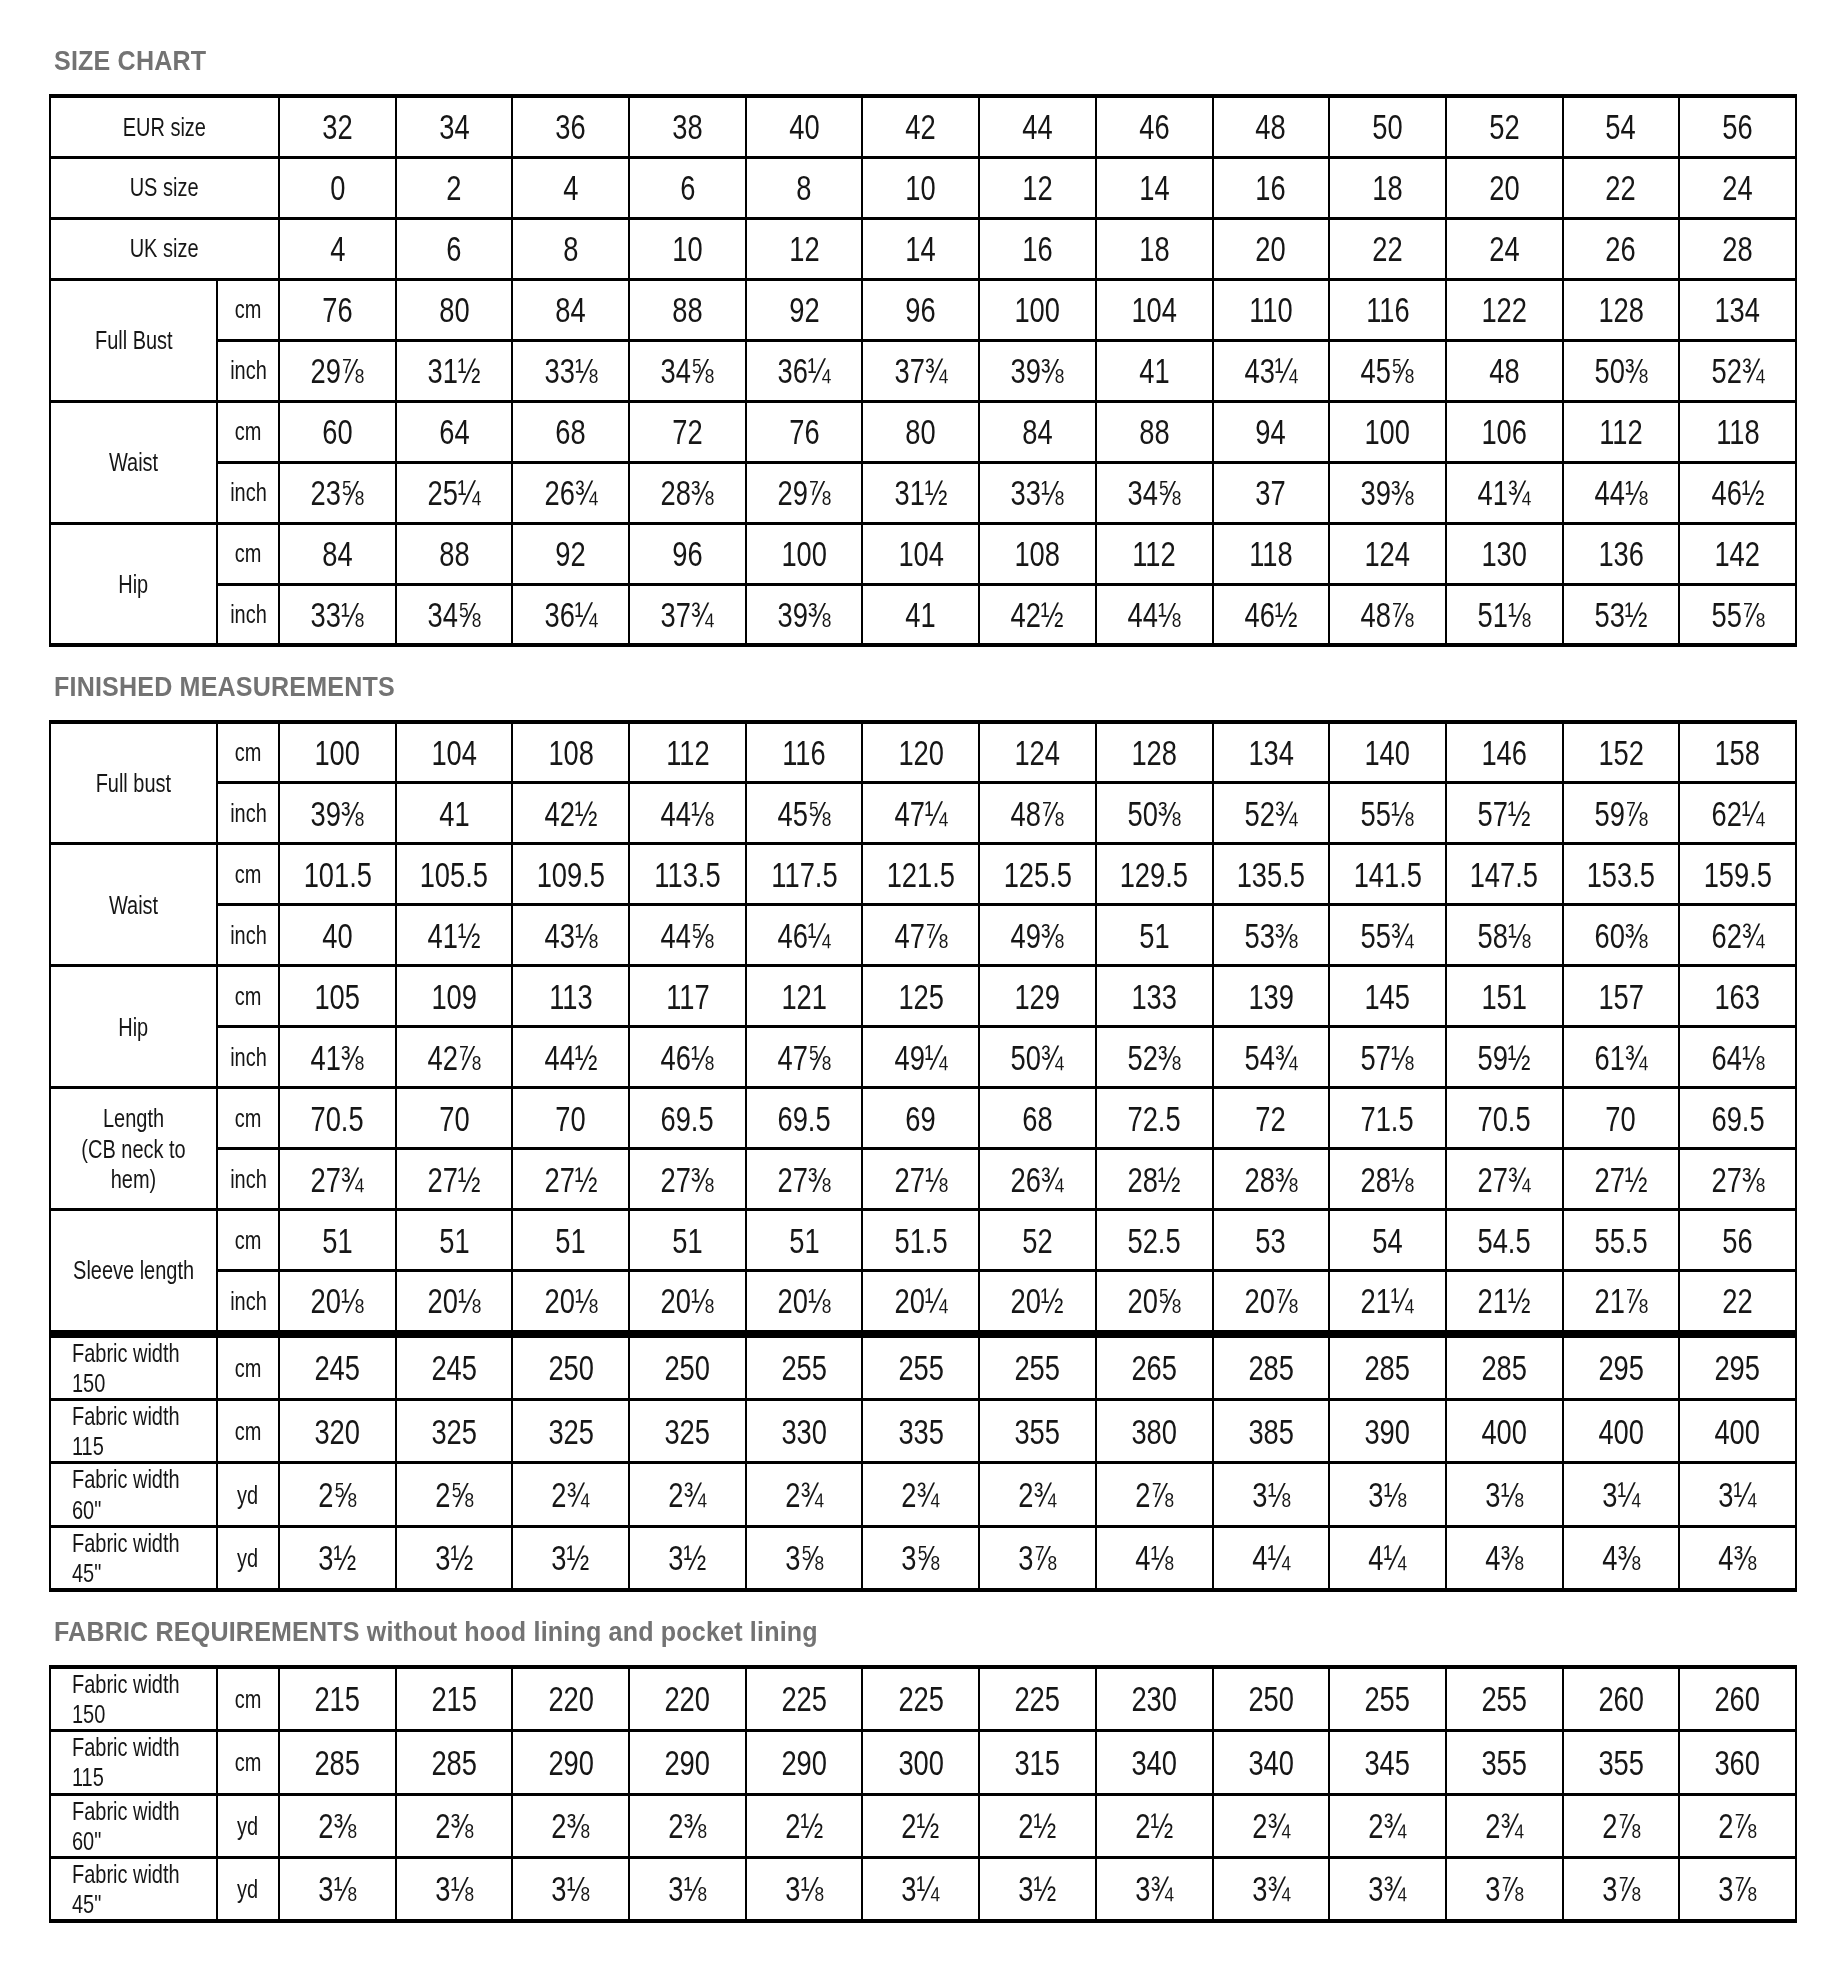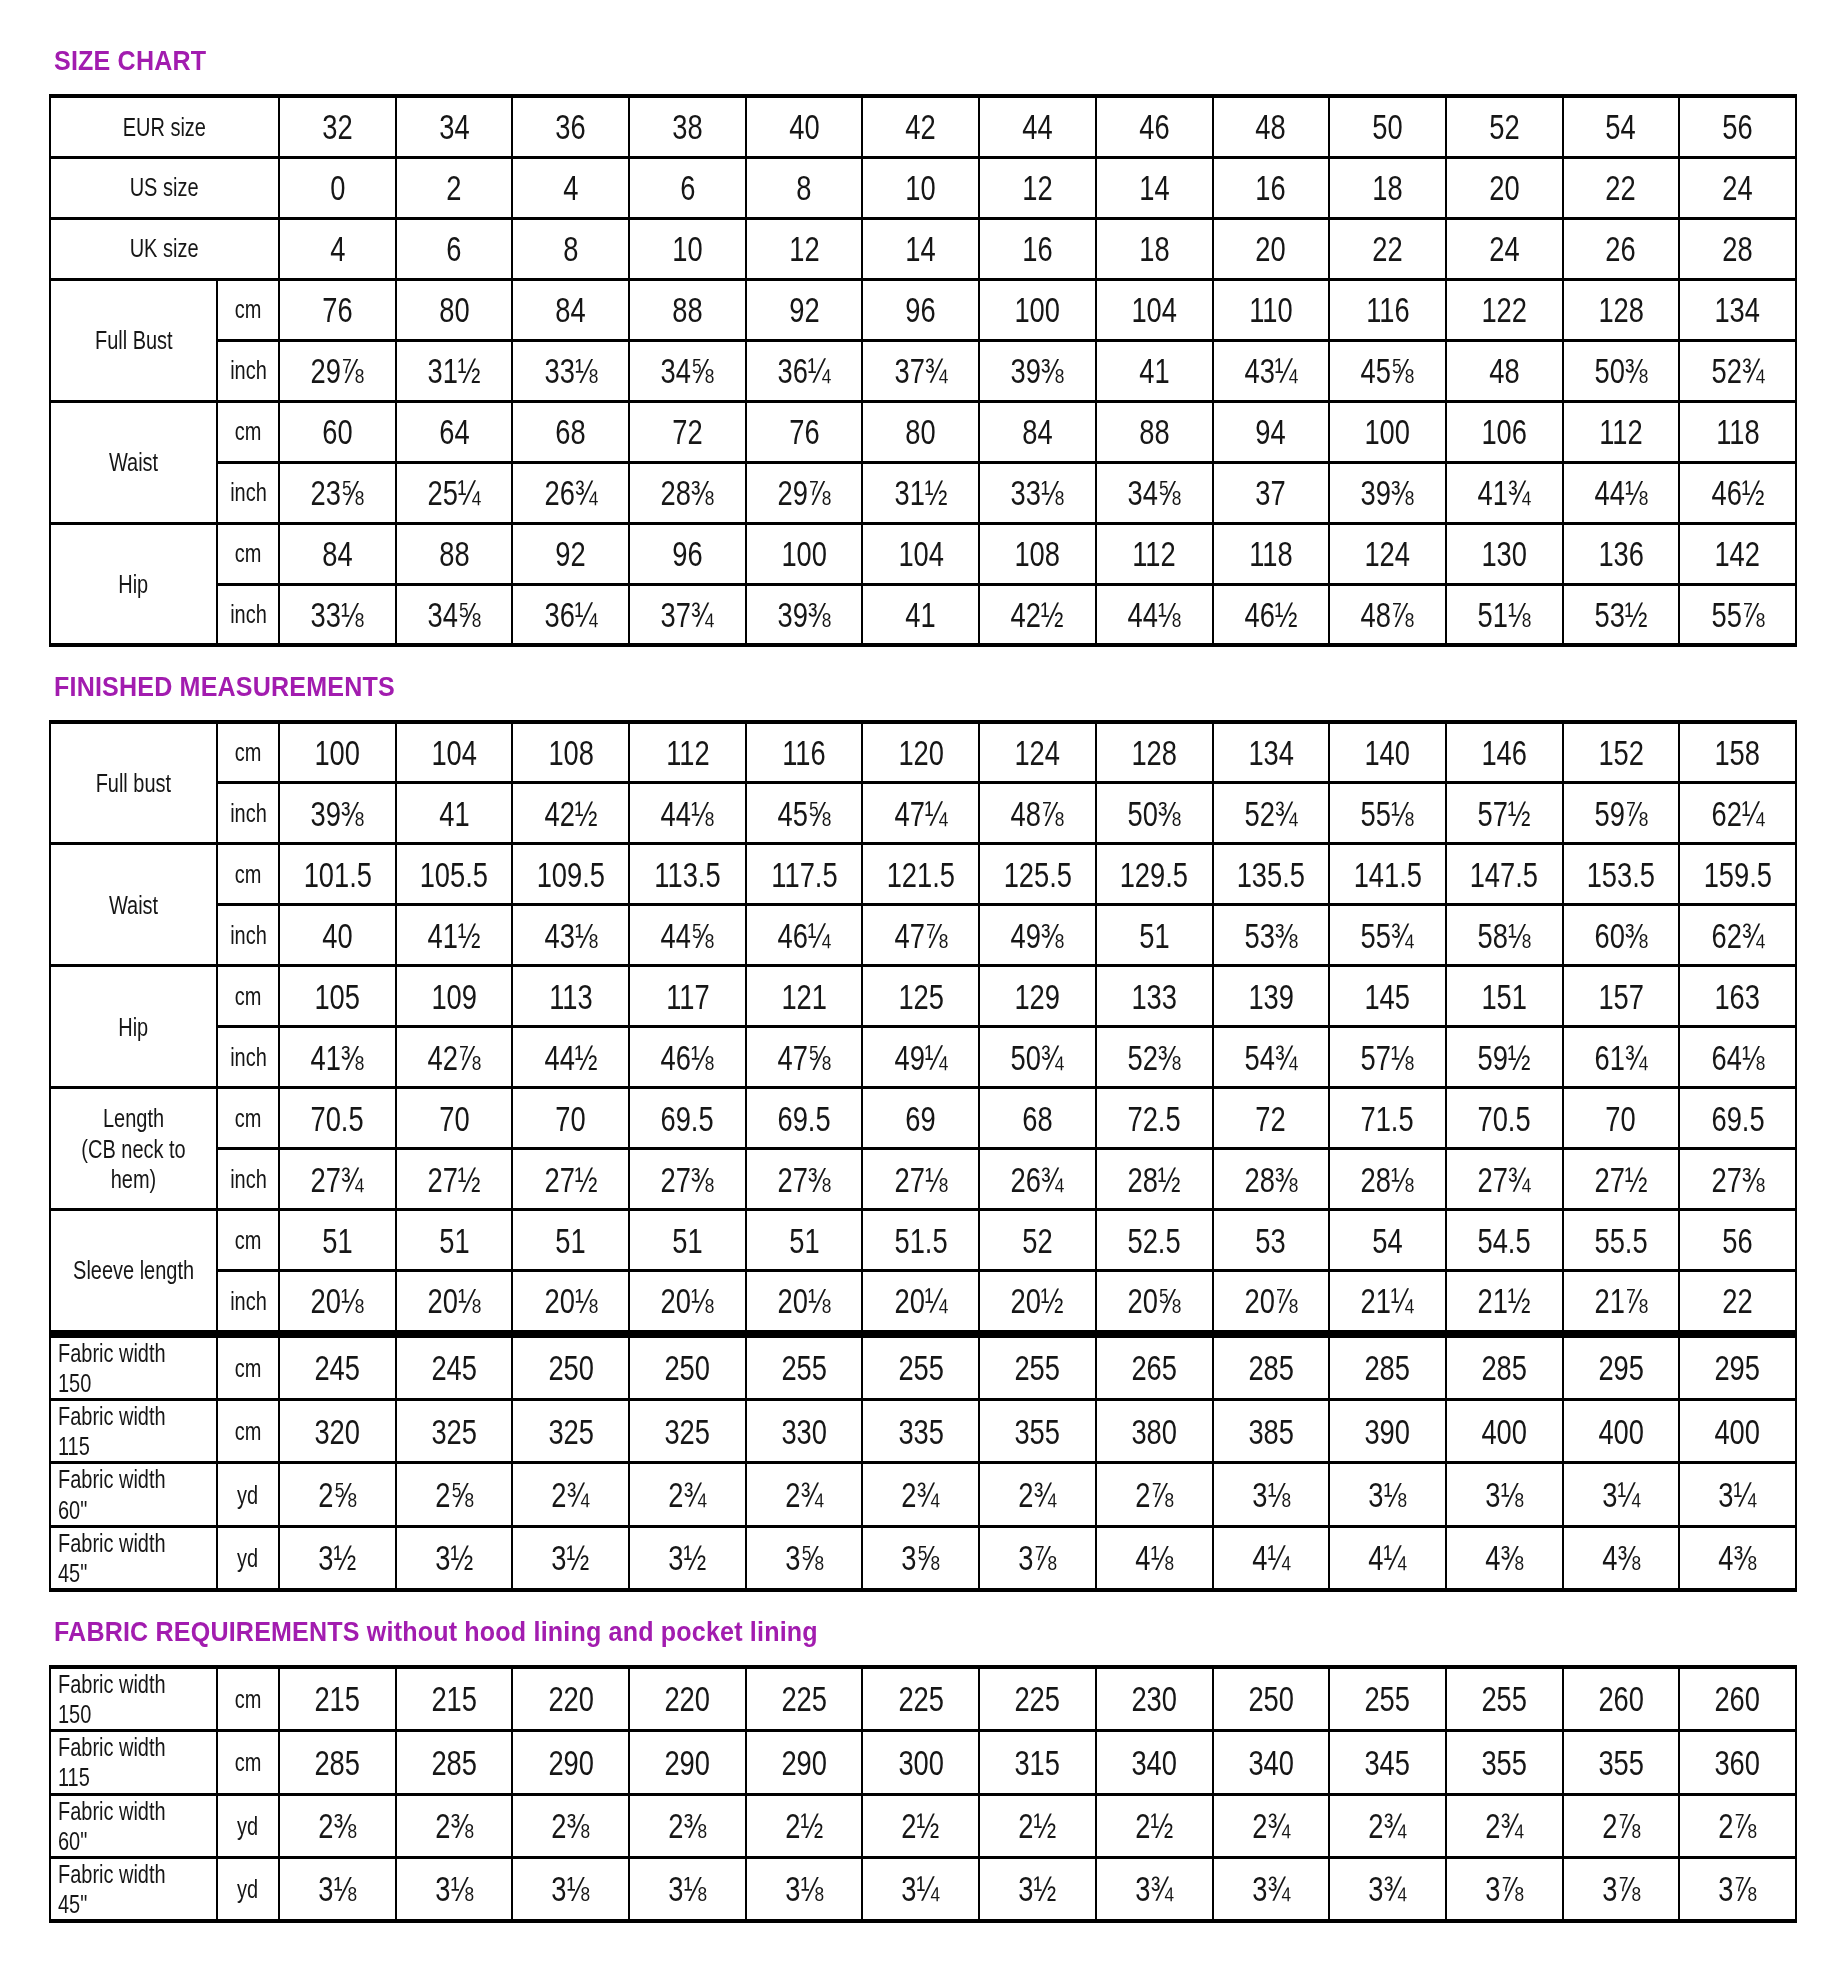--- a/index.html
+++ b/index.html
@@ -7,21 +7,21 @@
     width: 1843px;
     font-family: "Liberation Sans", sans-serif;
     color: #1c1c1c;
   }
   main { padding: 45px 47px 39px 49px; }
   h2 {
     margin: 0 0 17.7px 4.9px;
     font-size: 28.5px;
     line-height: 1.1;
     font-weight: 700;
-    color: #a21caf;
+    color: #737373;
     white-space: nowrap;
   }
   section + section h2 { margin-top: 23.6px; }
   h2 .ht {
     display: inline-block;
     transform: scaleX(0.88);
     transform-origin: 0 50%;
     letter-spacing: 0.2px;
   }
   table.grid {
@@ -47,21 +47,21 @@
     display: inline-block;
     transform: scaleX(0.78);
     transform-origin: 50% 50%;
     white-space: pre-line;
     line-height: 1.18;
     color: #161616;
   }
   td.val .t  { font-size: 35px; }
   td.unit .t { font-size: 25.6px; }
   td.lbl .t  { font-size: 25.6px; }
-  .t-fabric td.lbl { text-align: left; }
+  .t-fabric td.lbl { text-align: left; padding-left: 14px; }
   .t-fabric td.lbl .t { transform-origin: 0 50%; margin-left: 6.9px; }
 </style>
 </head>
 <body>
 
 <main>
 
   <section>
     <h2><span class="ht">SIZE CHART</span></h2>
     <table class="grid t-size">

